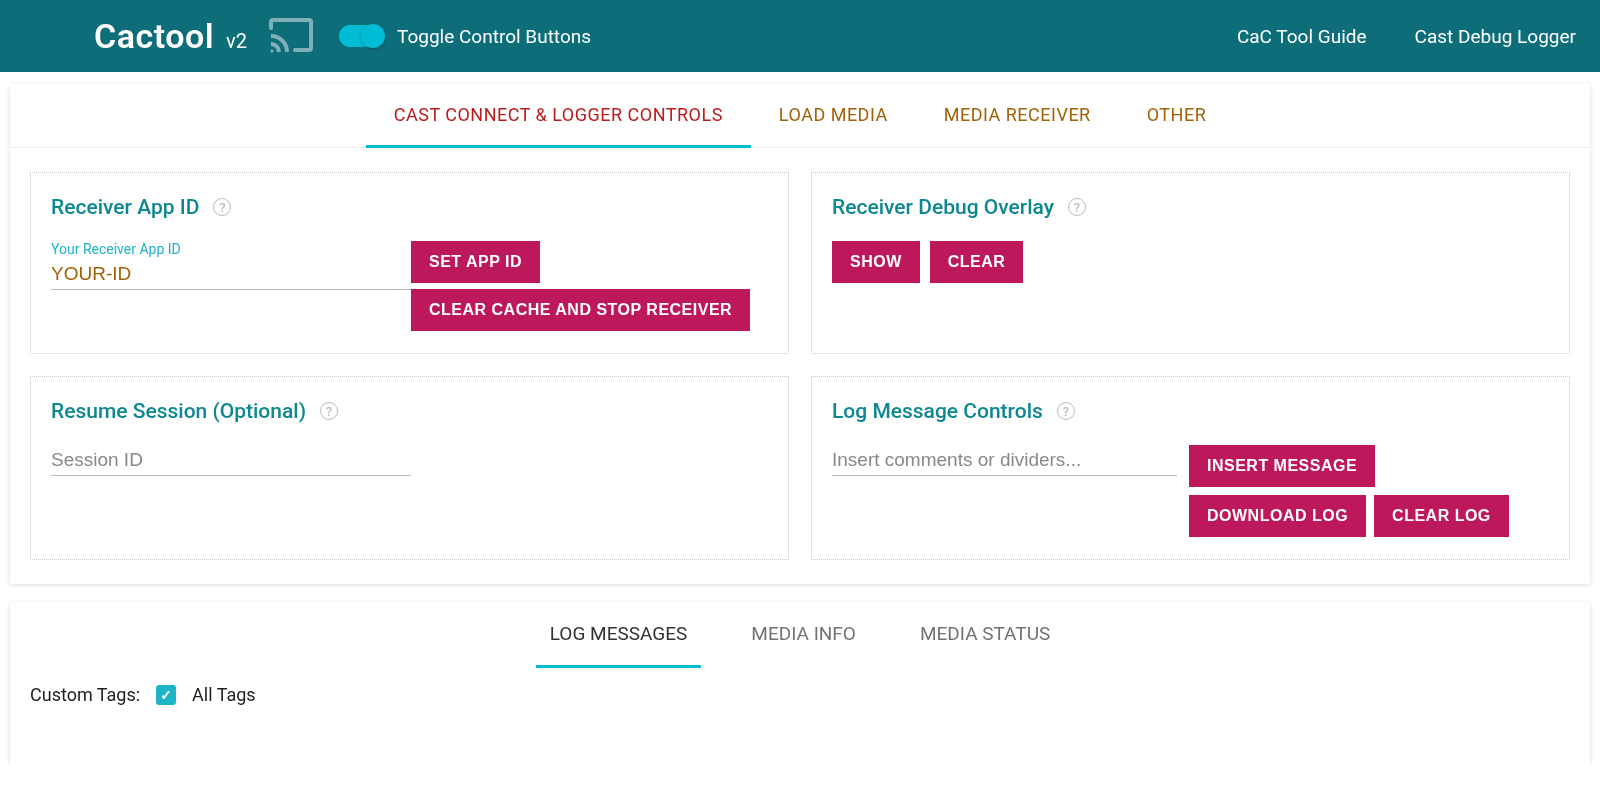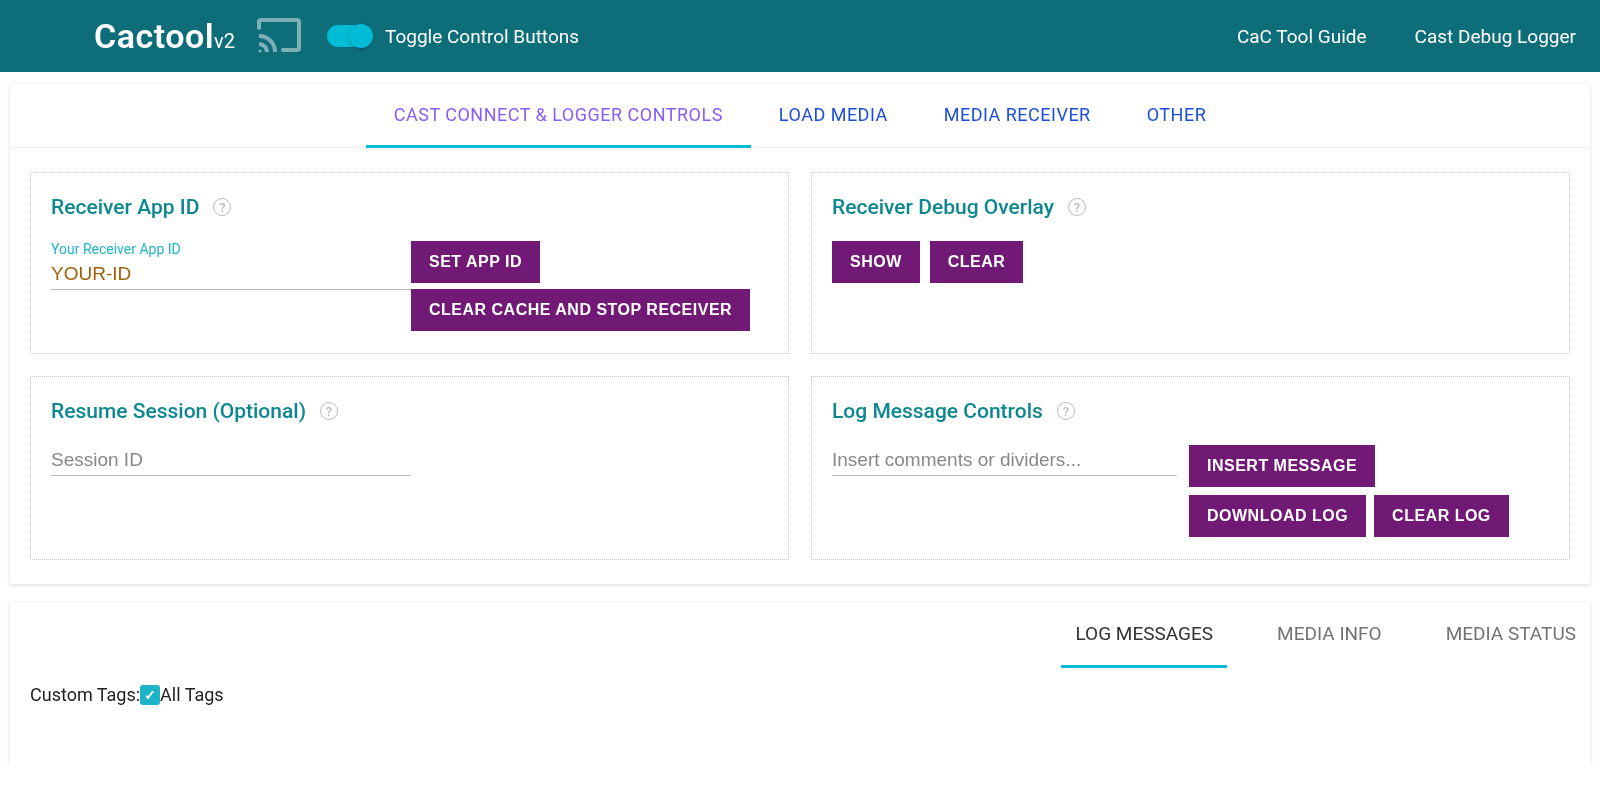--- a/index.html
+++ b/index.html
@@ -14,21 +14,21 @@
     background: #0d6e7a;
     display: flex;
     align-items: center;
     padding: 0 24px;
     height: 72px;
     color: #fff;
   }
   .logo-group {
     display: flex;
     align-items: baseline;
-    gap: 0;
+    gap: 12px;
     margin-left: 70px;
     justify-content: space-between;
   }
   .logo-title {
     font-size: 34px;
     font-weight: 600;
     letter-spacing: 0.5px;
   }
   .logo-sub {
     font-size: 20px;
@@ -79,26 +79,26 @@
     box-shadow: 0 1px 4px rgba(0,0,0,0.15);
   }
   .tabs {
     display: flex;
     justify-content: center;
     border-bottom: 1px solid #eee;
   }
   .tab {
     padding: 20px 28px;
     font-size: 18px;
-    color: #1d4ed8;
+    color: #a16207;
     cursor: pointer;
     letter-spacing: 0.5px;
   }
   .tab.active {
-    color: #8b5cf6;
+    color: #b91c1c;
     border-bottom: 3px solid #00bcd4;
     margin-bottom: -1px;
   }
   
   .controls-grid {
     display: grid;
     grid-template-columns: 1fr 1fr;
     gap: 22px;
     padding: 24px 20px 24px 20px;
   }
@@ -156,21 +156,21 @@
     flex-direction: column;
     gap: 6px;
     align-items: flex-start;
   }
   .btn-row {
     display: flex;
     gap: 10px;
     flex-wrap: wrap;
   }
   .btn {
-    background: #701a75;
+    background: #be185d;
     color: #fff;
     border: none;
     padding: 12px 18px;
     font-size: 16px;
     font-weight: 600;
     cursor: pointer;
     letter-spacing: 0.5px;
     white-space: nowrap;
   }
   .log-body {
@@ -188,37 +188,37 @@
   }
   
   .lower-card {
     background: #fff;
     margin: 18px 10px 0 10px;
     box-shadow: 0 1px 4px rgba(0,0,0,0.15);
     padding-bottom: 60px;
   }
   .lower-tabs {
     display: flex;
-    justify-content: flex-end;
+    justify-content: center;
     gap: 36px;
   }
   .lower-tab {
     padding: 20px 14px;
     font-size: 19px;
     color: #737373;
     cursor: pointer;
   }
   .lower-tab.active {
     color: #333;
     border-bottom: 3px solid #00bcd4;
   }
   .tags-row {
     display: flex;
     align-items: center;
-    gap: 0;
+    gap: 16px;
     padding: 16px 20px 0 20px;
     font-size: 18px;
   }
   .checkbox {
     width: 20px;
     height: 20px;
     background: #1eb4c8;
     border-radius: 3px;
     display: inline-flex;
     align-items: center;

